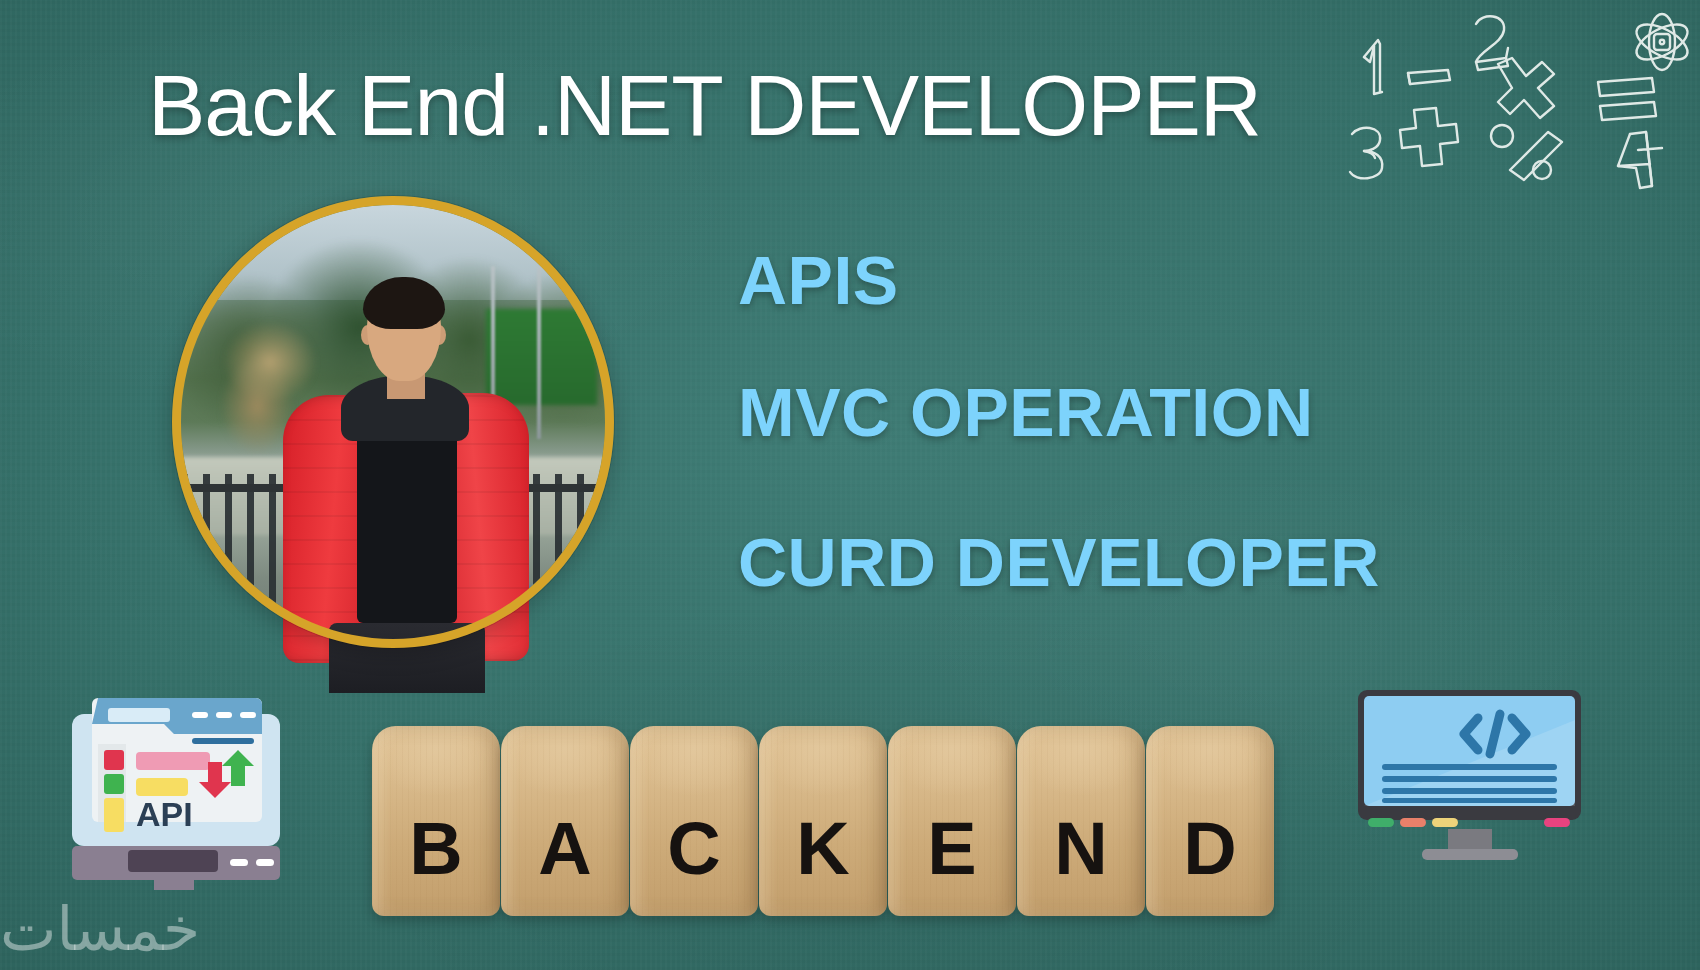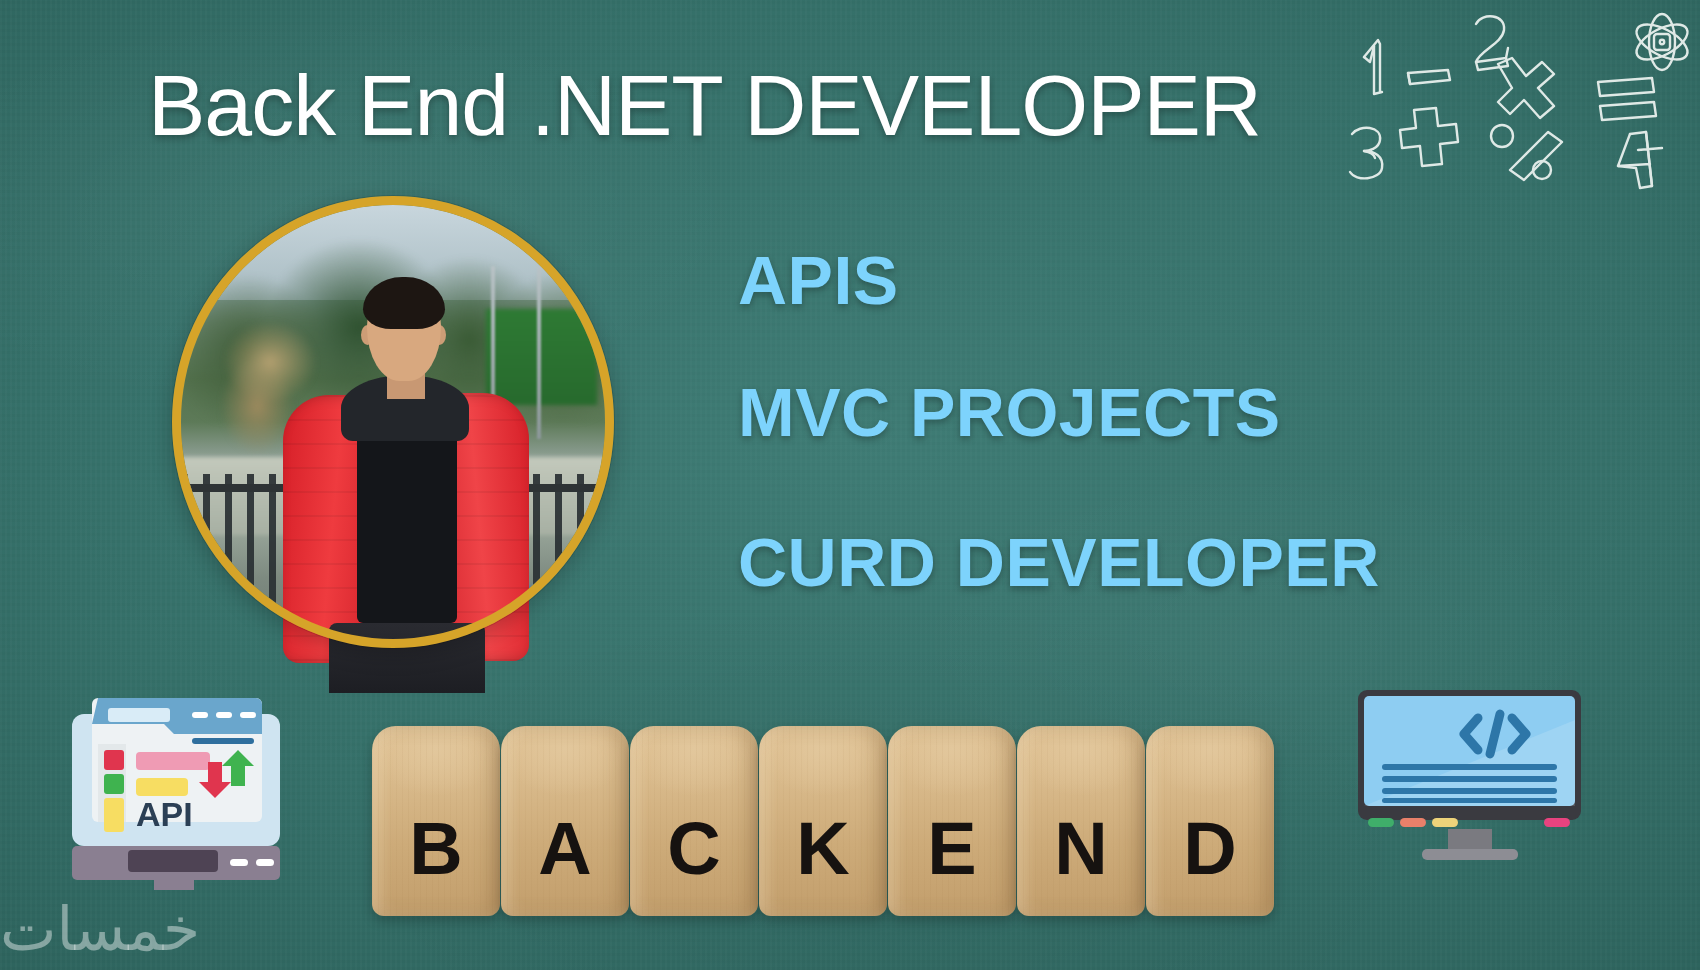--- a/index.html
+++ b/index.html
@@ -312,21 +312,21 @@
       <div class="ear-l"></div>
       <div class="ear-r"></div>
       <div class="head"></div>
       <div class="hair"></div>
     </div>
   </div>
   <div id="portrait-ring"></div>
 </div>
 
 <div class="feature" id="feat-0">APIS</div>
-<div class="feature" id="feat-1">MVC PROJECTS</div>
+<div class="feature" id="feat-1">MVC OPERATION</div>
 <div class="feature" id="feat-2">CURD DEVELOPER</div>
 
 <div id="api-icon">
   <svg width="220" height="230" viewBox="0 0 220 230">
 
     <rect x="6" y="54" width="208" height="132" rx="12" fill="#cfe4f1"></rect>
 
     <path d="M32 38 h158 a6 6 0 0 1 6 6 v112 a6 6 0 0 1 -6 6 h-158 a6 6 0 0 1 -6 -6 v-112 a6 6 0 0 1 6 -6 z" fill="#eef2f4"></path>
 
     <path d="M32 38 h158 a6 6 0 0 1 6 6 v30 h-88 l-10 -10 h-72 z" fill="#6aa6cc"></path>

